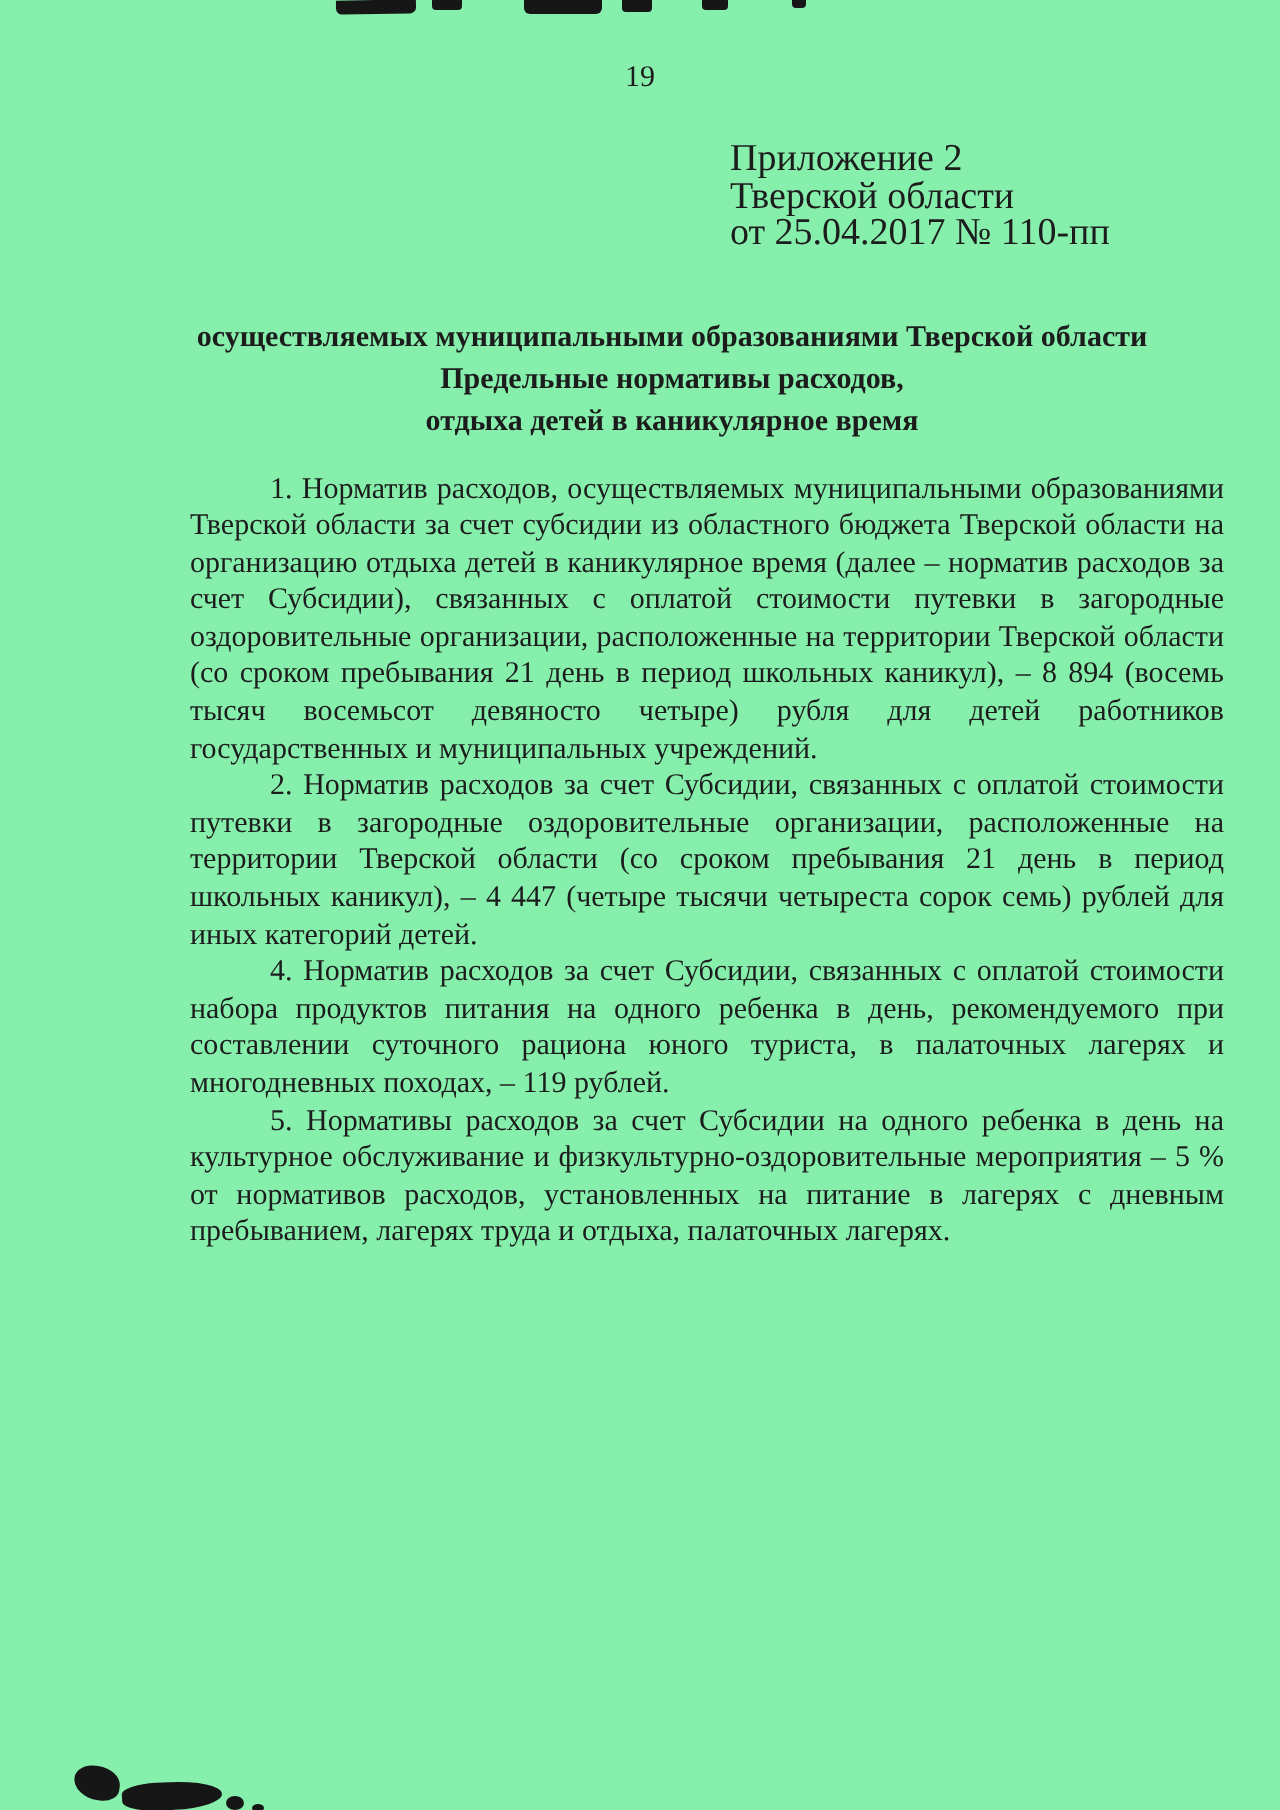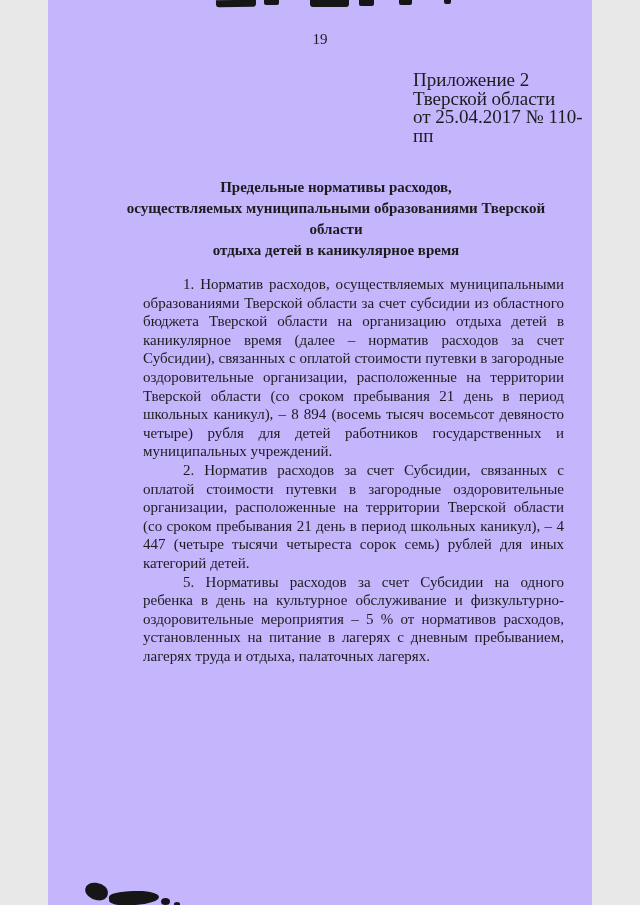--- a/index.html
+++ b/index.html
@@ -2,24 +2,24 @@
 <html><head>
 <meta charset="utf-8">
 <style>
   html, body {
     margin: 0;
     padding: 0;
     background: #e8e8e8;
   }
   .page {
     position: relative;
-    width: 544px;
+    width: 640px;
     height: 905px;
     margin: 0 auto;
-    background: #c4b5fd;
+    background: #86efac;
     font-family: "Liberation Serif", serif;
     color: #1c1c1c;
     overflow: hidden;
     box-sizing: border-box;
   }
   .page-number {
     margin-top: 30px;
     text-align: center;
     font-size: 15px;
     line-height: 19px;
@@ -78,28 +78,29 @@
 
   <div class="page-number">19</div>
 
   <div class="annex-block">
     <div>Приложение 2</div>
     <div>Тверской области</div>
     <div>от 25.04.2017 № 110-пп</div>
   </div>
 
   <div class="doc-title">
+    <div>осуществляемых муниципальными образованиями Тверской области</div>
     <div>Предельные нормативы расходов,</div>
-    <div>осуществляемых муниципальными образованиями Тверской области</div>
     <div>отдыха детей в каникулярное время</div>
   </div>
 
   <div class="doc-body">
     <p>1. Норматив расходов, осуществляемых муниципальными образованиями Тверской области за счет субсидии из областного бюджета Тверской области на организацию отдыха детей в каникулярное время (далее – норматив расходов за счет Субсидии), связанных с оплатой стоимости путевки в загородные оздоровительные организации, расположенные на территории Тверской области (со сроком пребывания 21 день в период школьных каникул), – 8 894 (восемь тысяч восемьсот девяносто четыре) рубля для детей работников государственных и муниципальных учреждений.</p>
     <p>2. Норматив расходов за счет Субсидии, связанных с оплатой стоимости путевки в загородные оздоровительные организации, расположенные на территории Тверской области (со сроком пребывания 21 день в период школьных каникул), – 4 447 (четыре тысячи четыреста сорок семь) рублей для иных категорий детей.</p>
+    <p>4. Норматив расходов за счет Субсидии, связанных с оплатой стоимости набора продуктов питания на одного ребенка в день, рекомендуемого при составлении суточного рациона юного туриста, в палаточных лагерях и многодневных походах, – 119 рублей.</p>
     <p>5. Нормативы расходов за счет Субсидии на одного ребенка в день на культурное обслуживание и физкультурно-оздоровительные мероприятия – 5 % от нормативов расходов, установленных на питание в лагерях с дневным пребыванием, лагерях труда и отдыха, палаточных лагерях.</p>
   </div>
 
   <div class="artifact a-bot1"></div>
   <div class="artifact a-bot2"></div>
   <div class="artifact a-bot3"></div>
   <div class="artifact a-bot4"></div>
 
 </div>
 

